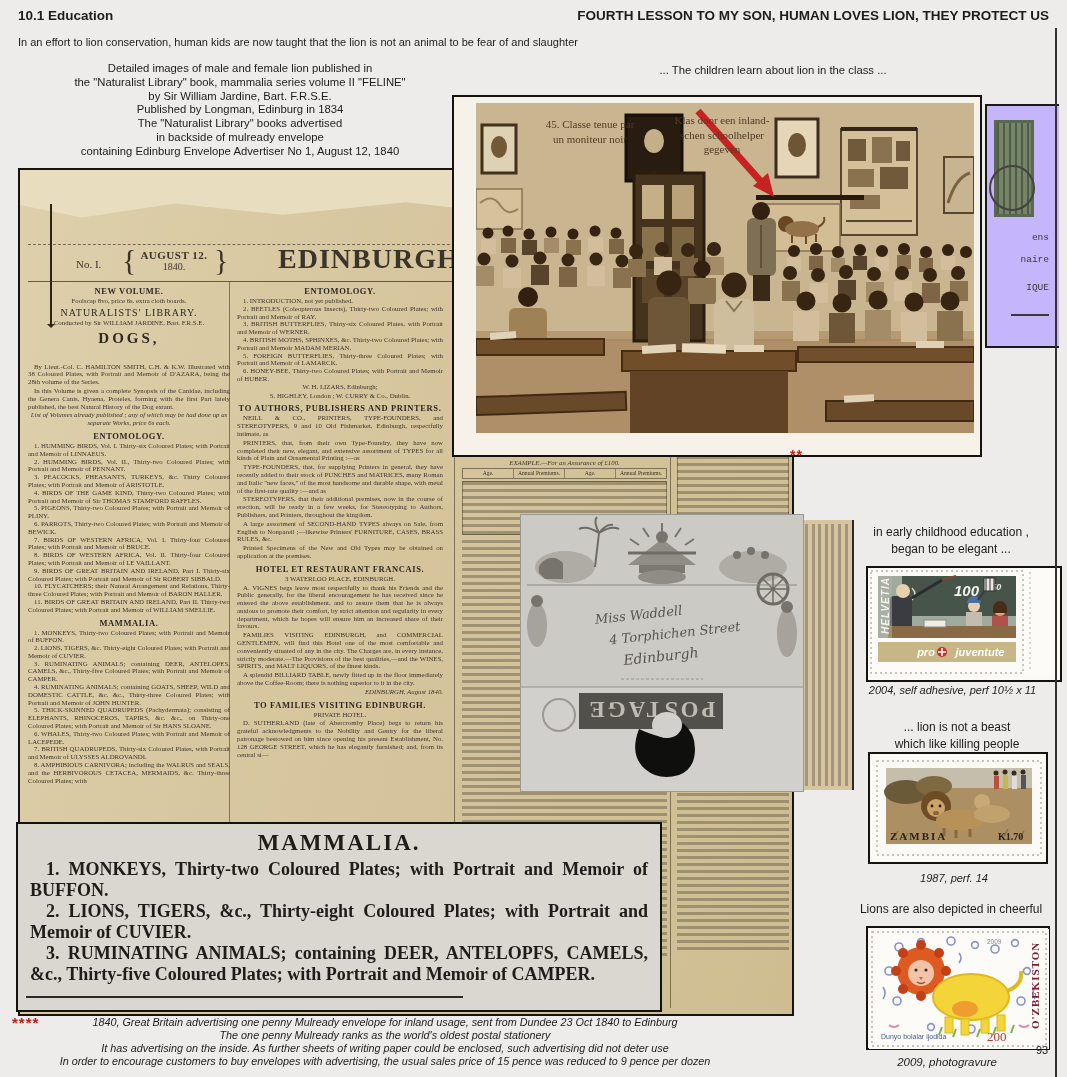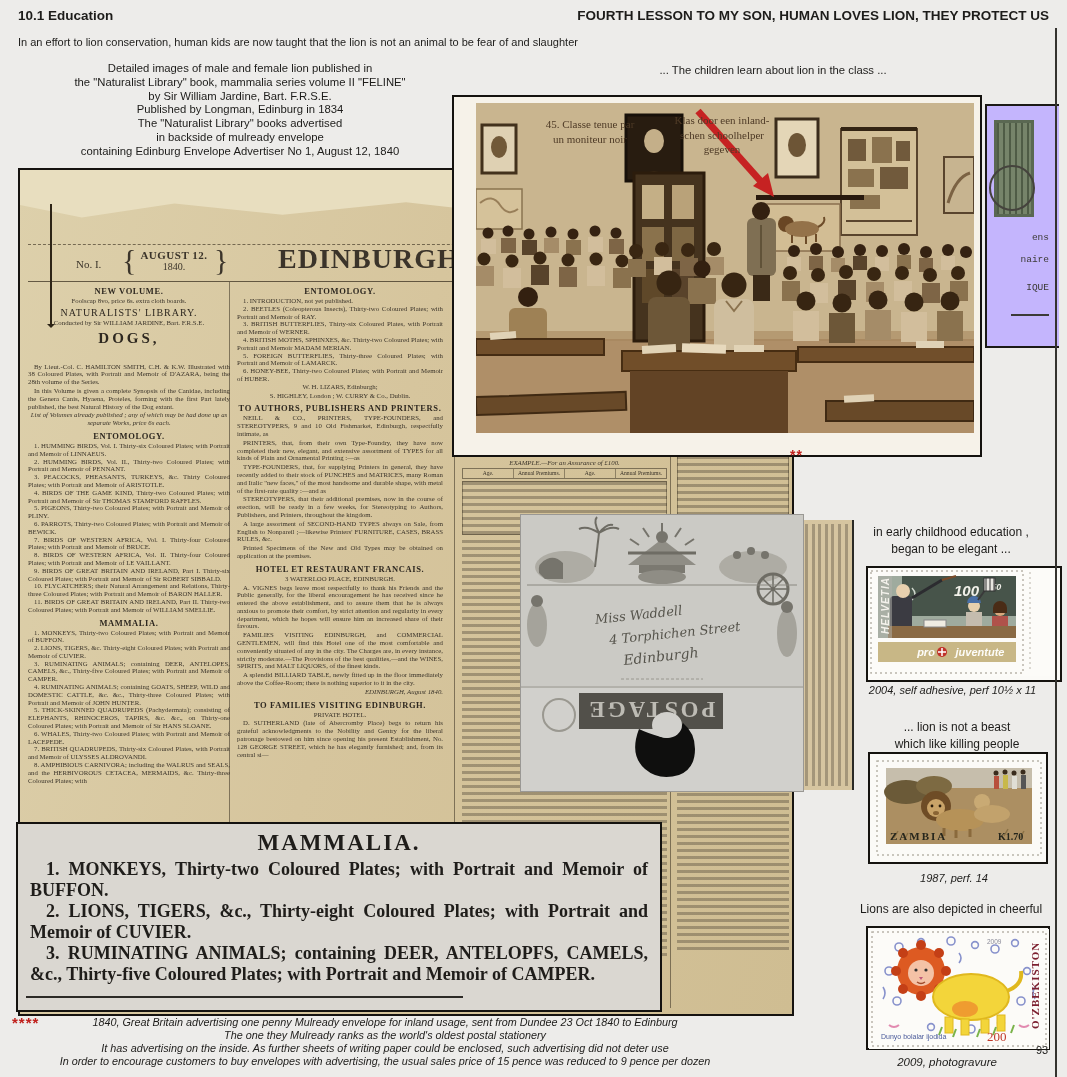--- a/index.html
+++ b/index.html
@@ -632,18 +632,18 @@
       <text x="118" y="112" font-family="'Liberation Serif',serif" font-size="13" fill="#c03a2a">200</text>
     </svg>
   </div>
   <div class="abs stamp-cap cap-uzbek">2009, photogravure</div>
 
   <div class="abs page-num">93</div>
 
   <div class="abs stars footer-stars">****</div>
   <div class="abs footer-lines">
       <div>1840, Great Britain advertising one penny Mulready envelope for inland usage, sent from Dundee 23 Oct 1840 to Edinburg</div>
-      <div>The one they Mulready ranks as the world's oldest postal stationery</div>
+      <div>The one penny Mulready ranks as the world's oldest postal stationery</div>
       <div>It has advertising on the inside. As further sheets of writing paper could be enclosed, such advertising did not deter use</div>
       <div>In order to encourage customers to buy envelopes with advertising, the usual sales price of 15 pence was reduced to 9 pence per dozen</div>
     </div>
 
 </div>
 
 </body></html>

